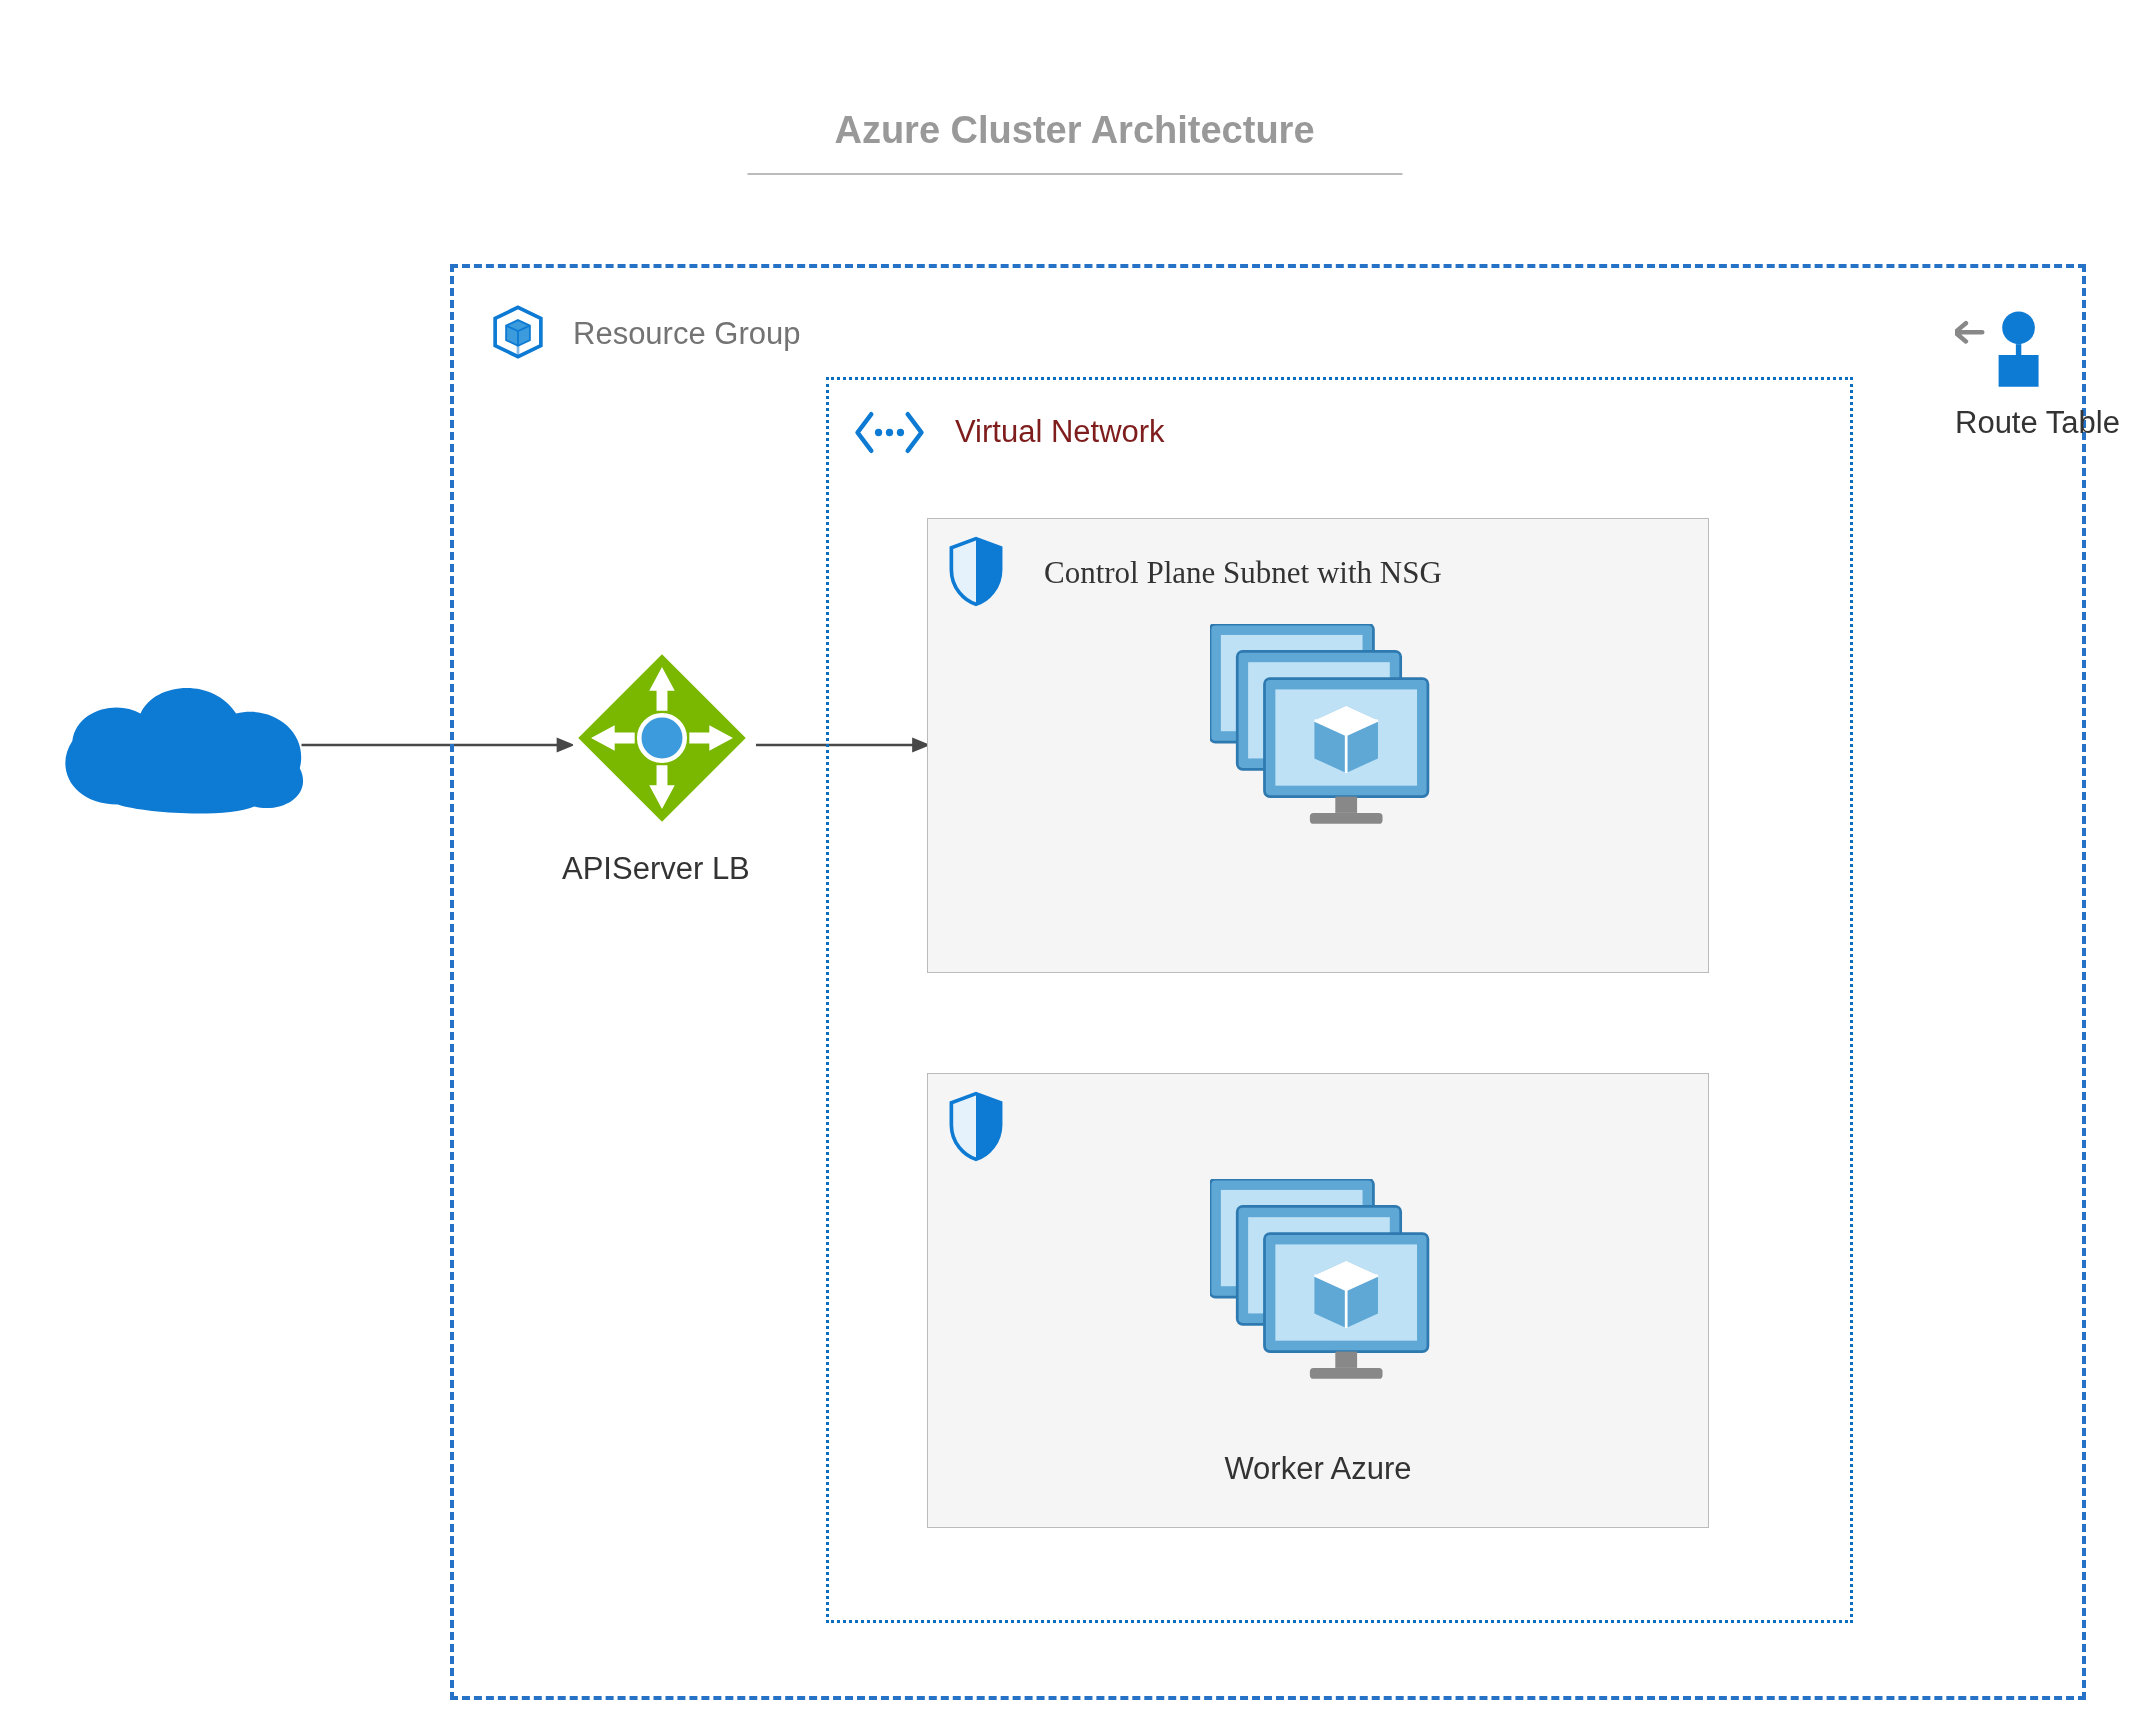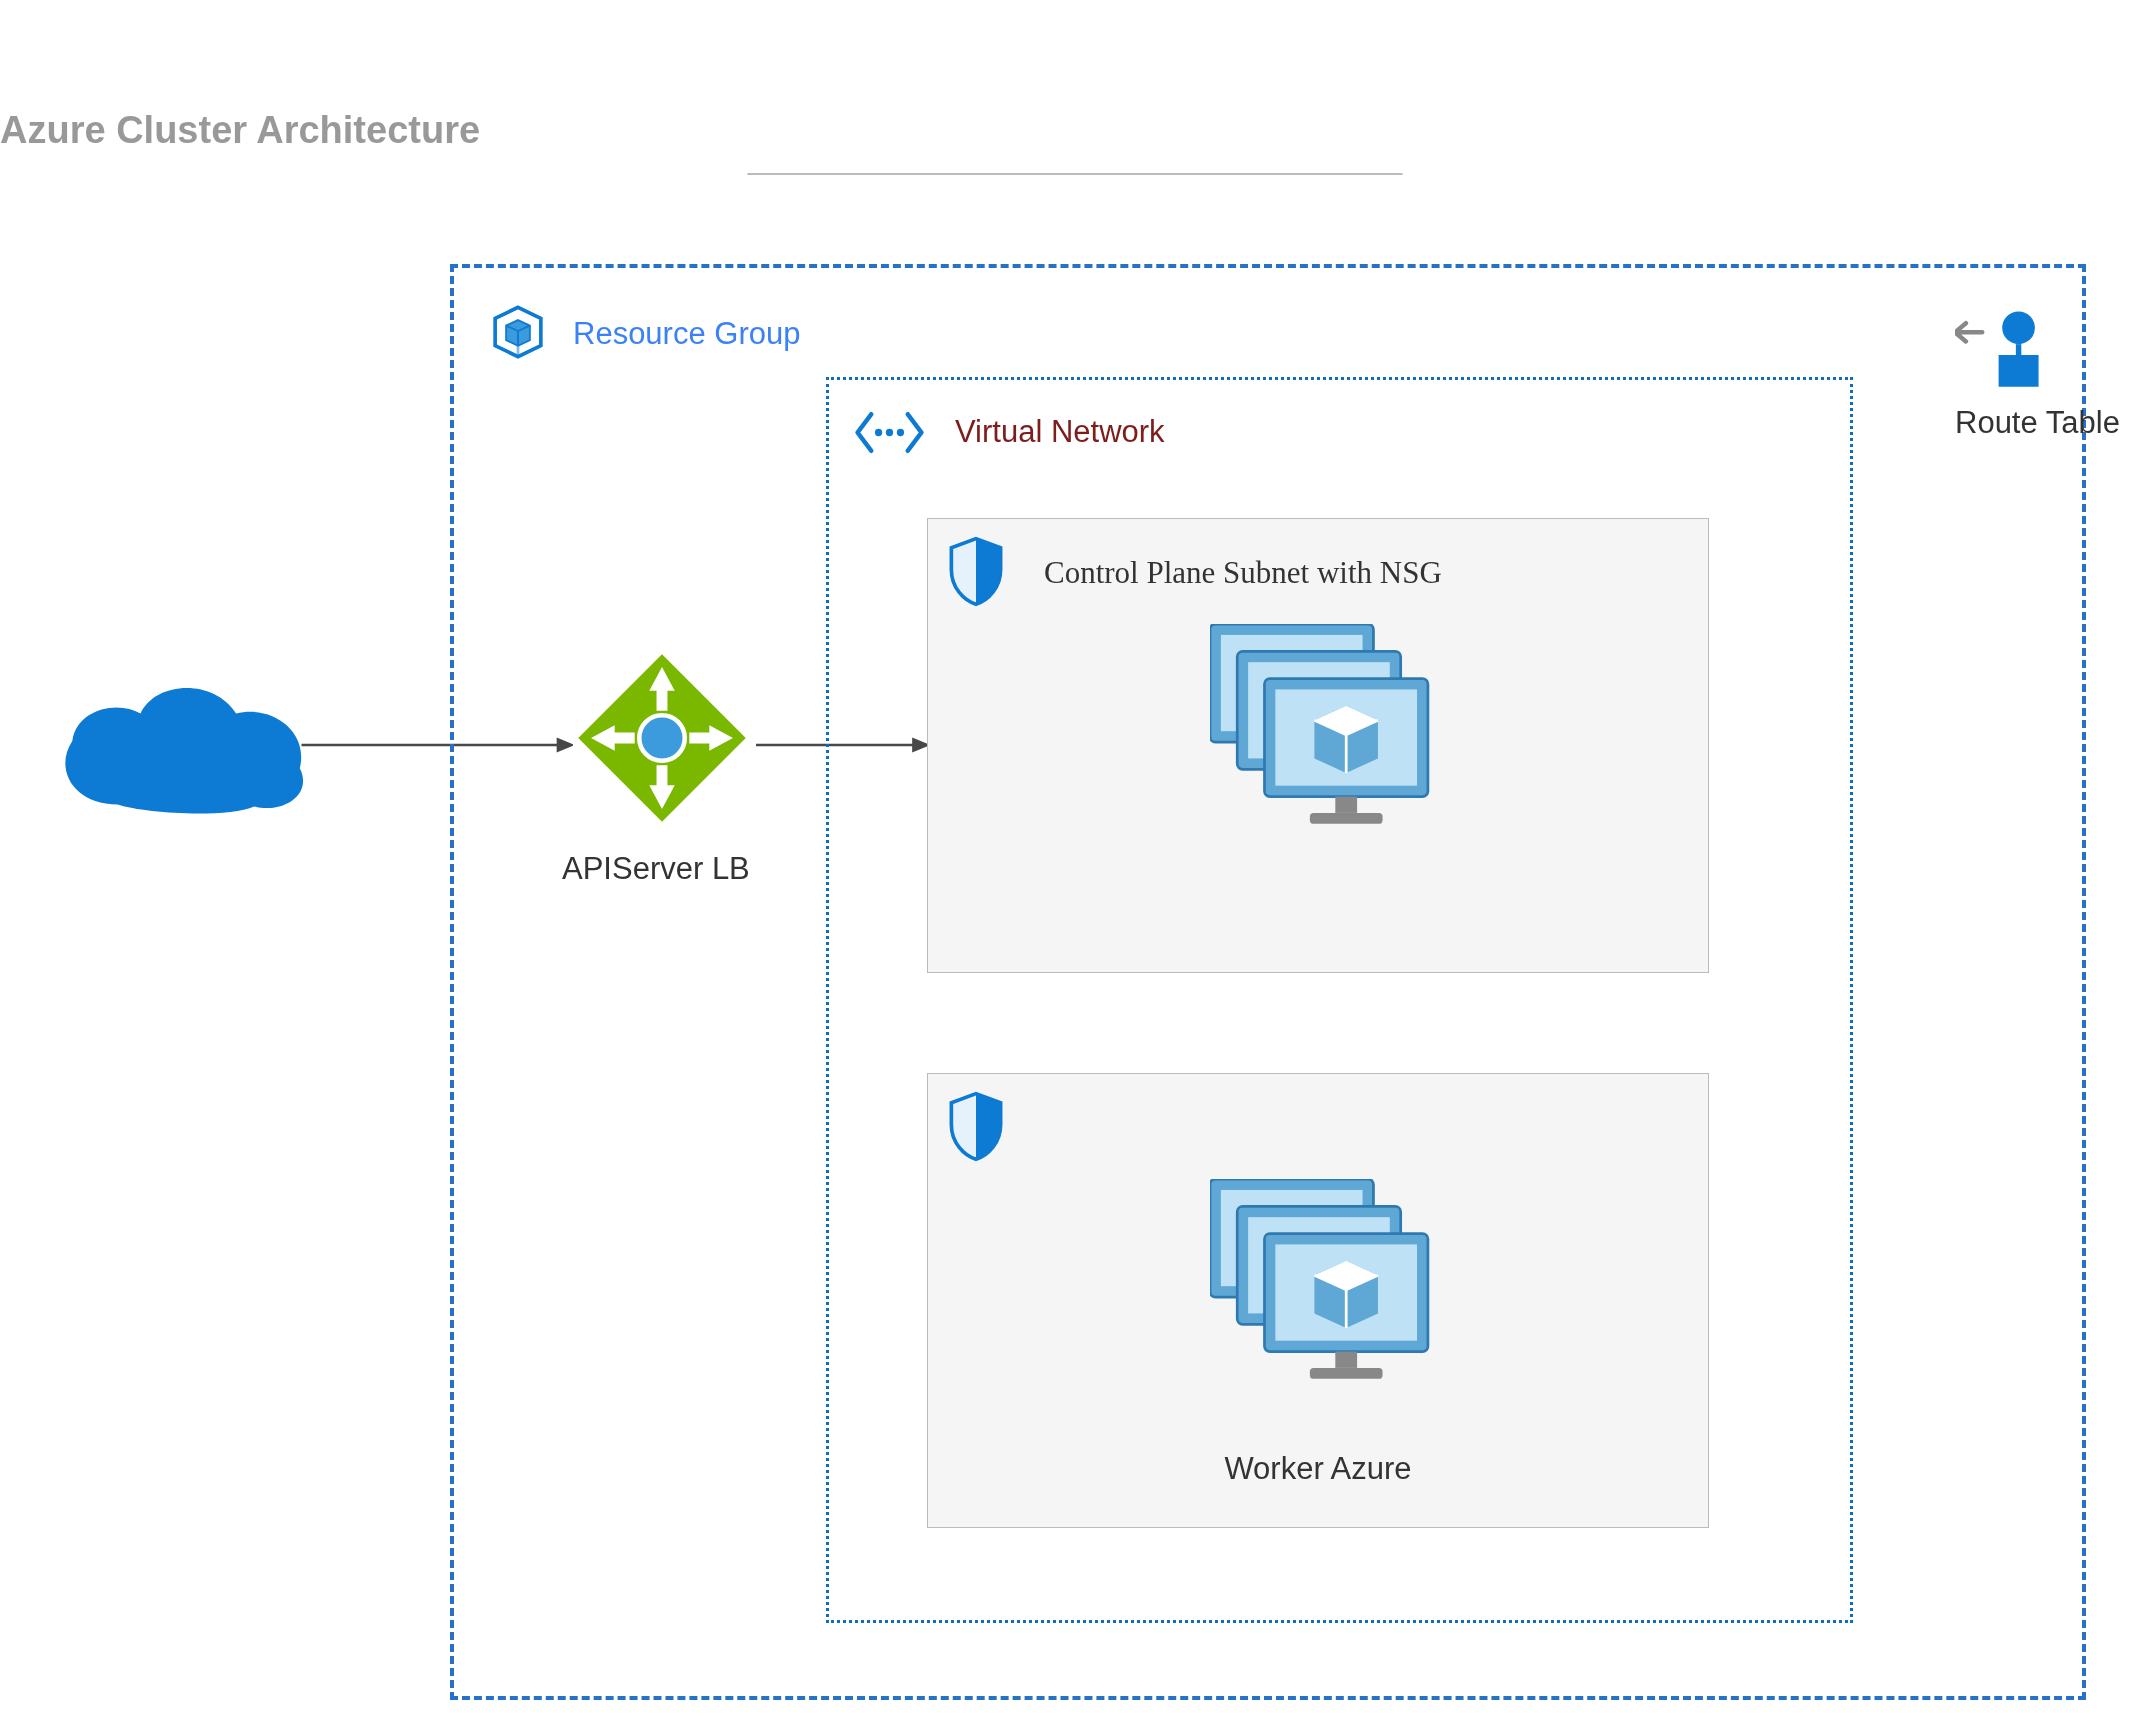--- a/index.html
+++ b/index.html
@@ -13,21 +13,21 @@
     .canvas {
       position: absolute;
       left: 0; top: 0;
       width: 2149px;
       height: 1734px;
     }
     .title {
       position: absolute;
       top: 109px;
       left: 0; right: 0;
-      text-align: left;
+      text-align: center;
       font-size: 38px;
       font-weight: bold;
       color: #999999;
     }
     .title-underline {
       position: absolute;
       top: 173px;
       left: 50%;
       transform: translateX(-50%);
       width: 655px;
@@ -45,21 +45,21 @@
     .rg-icon {
       position: absolute;
       left: 486px;
       top: 300px;
     }
     .rg-label {
       position: absolute;
       left: 573px;
       top: 316px;
       font-size: 31px;
-      color: #3b82f6;
+      color: #737373;
     }
     .route-table-icon {
       position: absolute;
       left: 1955px;
       top: 305px;
     }
     .route-table-label {
       position: absolute;
       left: 1929px;
       top: 405px;

